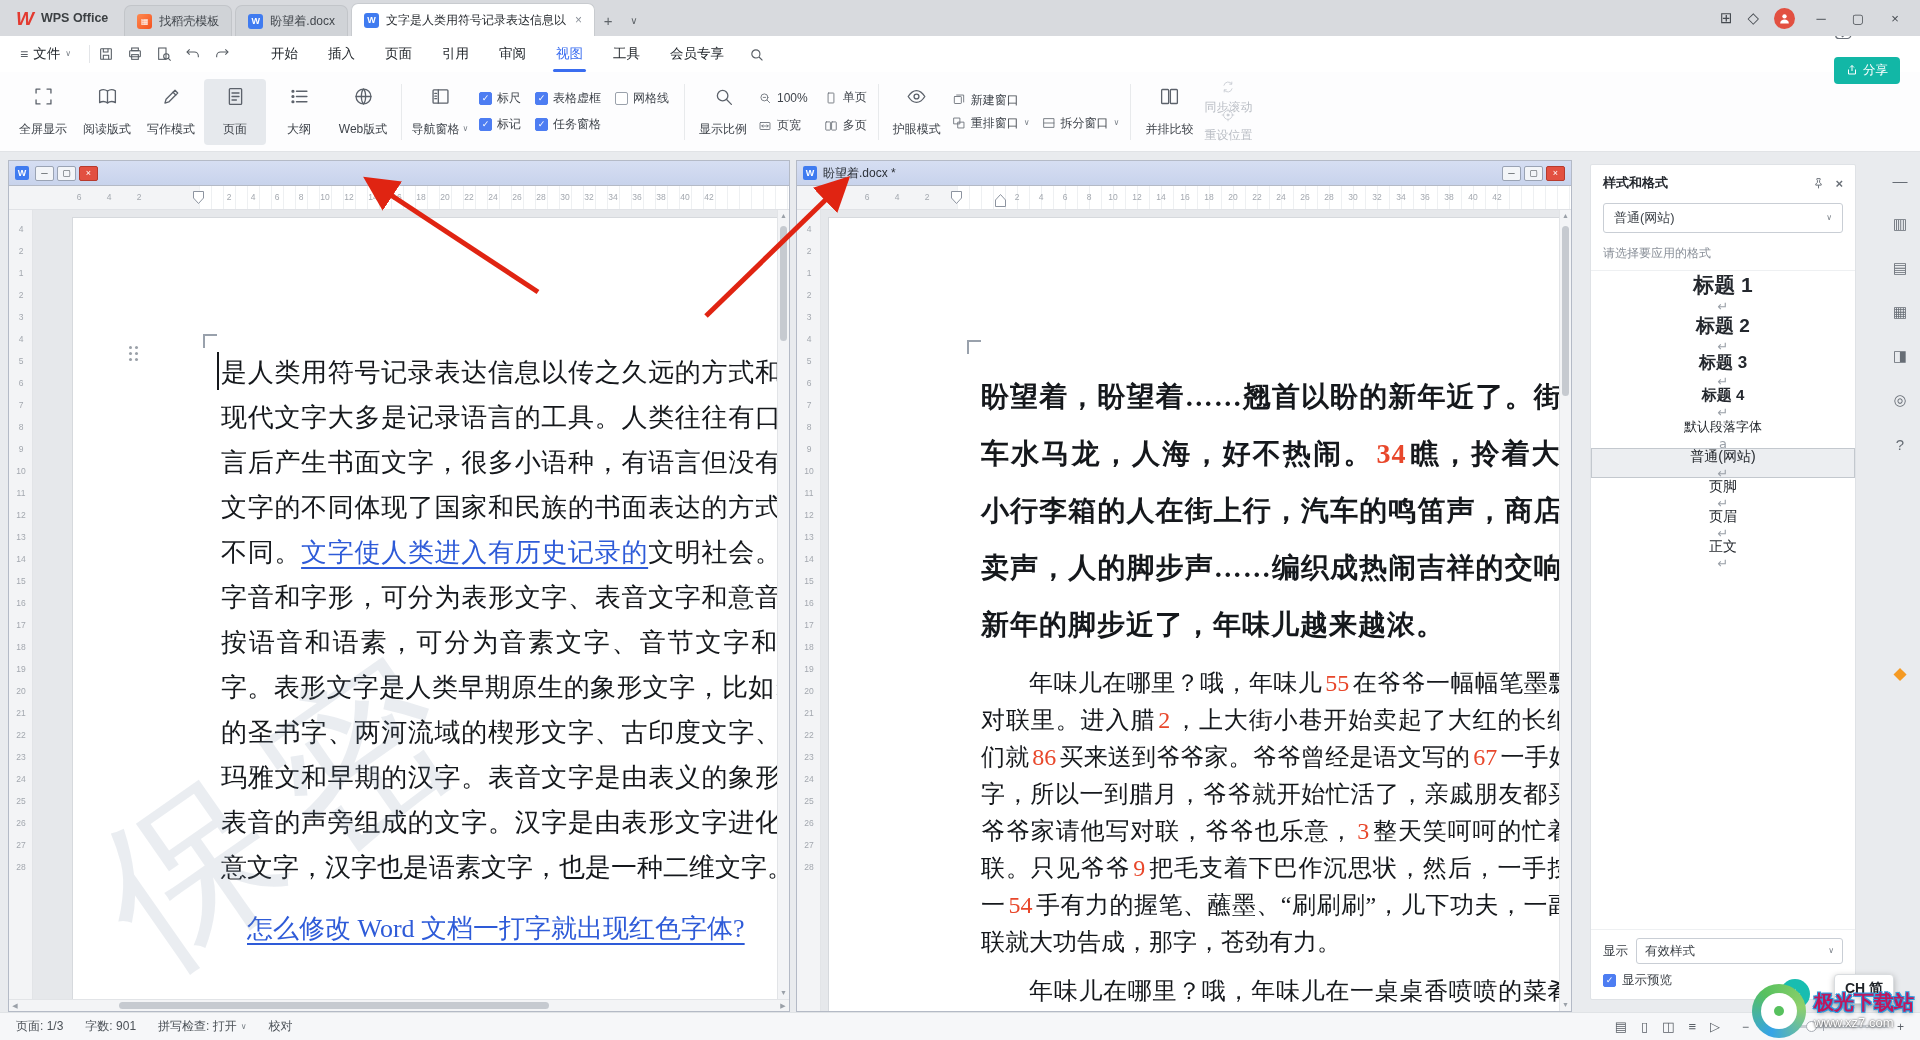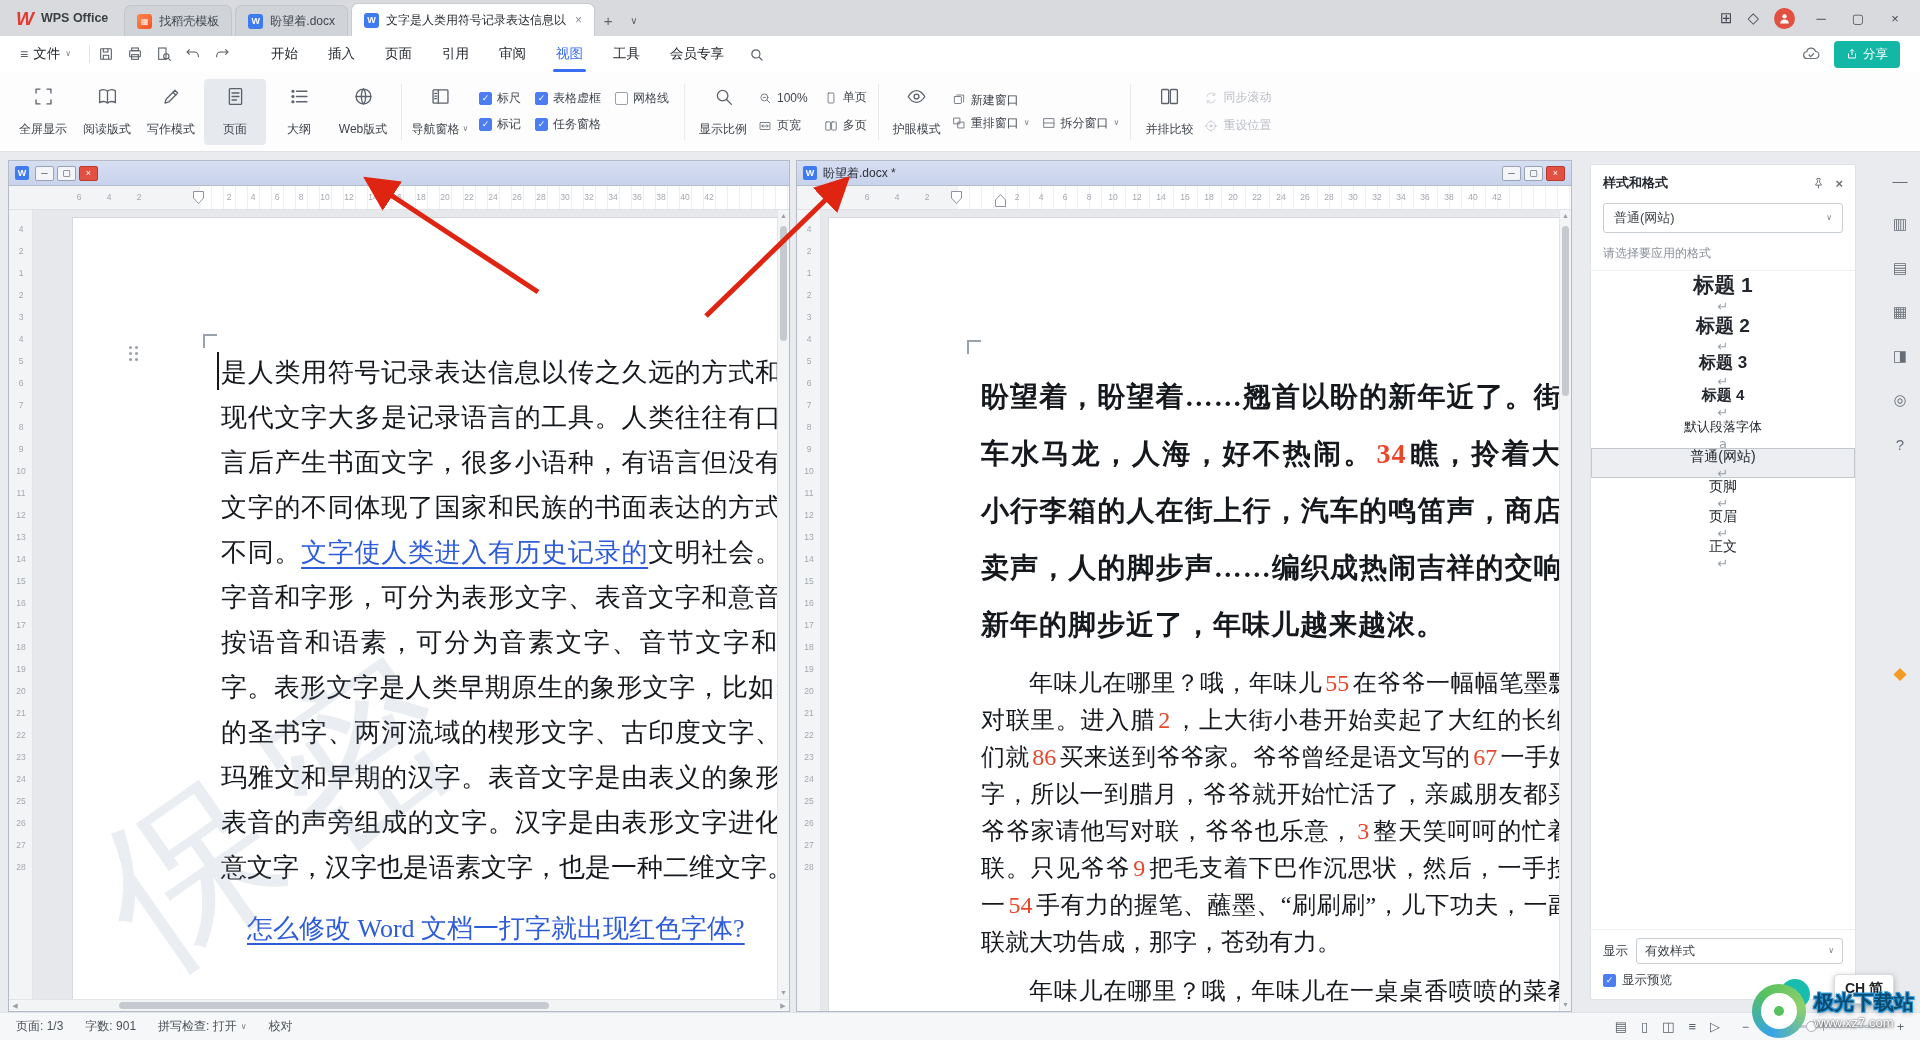--- a/index.html
+++ b/index.html
@@ -30,40 +30,40 @@
   .caret{font-size:8px;color:#7a8088;line-height:1;}
   .vdiv{width:1px;height:18px;background:#e3e5e8;margin:0 8px;}
   .qicons{display:flex;align-items:center;gap:13px;color:#565c63;}
   .qicons svg{width:16px;height:16px;}
   .menu-items{display:flex;align-items:stretch;height:36px;margin-left:26px;}
   .menu-item{padding:0 15px;font-size:13.5px;color:#24292e;display:flex;align-items:center;position:relative;}
   .menu-item.active{color:#3a6df0;}
   .menu-item.active::after{content:"";position:absolute;left:12px;right:12px;bottom:0;height:3px;background:#3a6df0;border-radius:2px;}
   .search{margin-left:10px;color:#565c63;}
   .search svg{width:15px;height:15px;}
-  .mright{margin-left:auto;display:flex;align-items:center;gap:14px;padding-right:10px;}
+  .mright{margin-left:auto;display:flex;gap:14px;padding-right:10px;flex-direction:column;}
   .cloudic{color:#6a7078;}
   .share-btn{background:#12b7a6;color:#fff;border:none;border-radius:4px;font-size:12.5px;padding:5px 12px;display:flex;align-items:center;gap:5px;}
   
   .ribbon{height:80px;background:#fdfdfe;border-bottom:1px solid #e1e3e6;display:flex;align-items:center;padding:0 12px;position:relative;z-index:3;}
   .rgroup{display:flex;align-items:center;gap:2px;}
   .rbig{width:62px;height:66px;display:flex;flex-direction:column;align-items:center;justify-content:center;gap:14px;font-size:12px;color:#3f444b;border-radius:4px;text-align:center;}
   .rbig.active{background:#e6e9ed;}
   .rbig svg{width:21px;height:21px;color:#5c626b;}
   .rlabelwrap{display:flex;align-items:center;gap:3px;}
   .vsep{width:1px;height:56px;background:#e8eaec;margin:0 7px;flex:none;}
   .checks{display:grid;grid-template-rows:repeat(2,24px);grid-auto-flow:column;column-gap:14px;row-gap:2px;align-items:center;margin:0 8px;}
   .rcheck{display:flex;align-items:center;gap:5px;font-size:12px;color:#3f444b;white-space:nowrap;}
   .cbox{width:13px;height:13px;border:1px solid #9aa1ab;border-radius:2px;background:#fff;display:inline-flex;align-items:center;justify-content:center;flex:none;}
   .cbox.on{background:#4d7df2;border-color:#4d7df2;}
   .cbox.on::after{content:"✓";color:#fff;font-size:9px;line-height:1;}
   .zgrid,.stack{display:grid;grid-template-rows:repeat(2,26px);grid-auto-flow:column;column-gap:8px;row-gap:2px;align-items:center;}
   .rsmall{display:flex;align-items:center;gap:5px;font-size:12px;color:#3f444b;padding:2px 4px;border-radius:3px;white-space:nowrap;}
   .rsmall svg{width:14px;height:14px;color:#6a7078;}
-  .rsmall.dis{color:#b9bdc4;}
+  .rsmall.dis{color:#b9bdc4;flex-direction:column;}
   .rsmall.dis svg{color:#c8ccd2;}
   .wincol{display:flex;flex-direction:column;gap:2px;justify-content:center;}
   .hrow{display:flex;gap:4px;}
   
   .main{position:absolute;top:152px;bottom:28px;left:0;right:0;background:#e9ebee;}
   .doc-window{position:absolute;top:8px;bottom:0;background:#fff;border:1px solid #b4bac6;display:flex;flex-direction:column;overflow:hidden;}
   #win-left{left:8px;width:782px;}
   #win-right{left:796px;width:776px;}
   .dw-titlebar{height:25px;flex:none;background:linear-gradient(#d6def2,#c8d3ec);display:flex;align-items:center;gap:6px;padding:0 6px;border-bottom:1px solid #b4bac6;}
   .dwicon{width:14px;height:14px;border-radius:2px;background:#3f7bf0;color:#fff;font-size:9px;font-weight:bold;display:flex;align-items:center;justify-content:center;flex:none;}
@@ -140,21 +140,21 @@
   .zthumb{position:absolute;left:48px;top:-4px;width:11px;height:11px;border-radius:50%;background:#fff;border:1px solid #a8adb5;}
   
   .arrows{position:absolute;inset:0;pointer-events:none;z-index:95;}
   .ime{position:absolute;left:1834px;top:974px;background:#fff;border:1px solid #d9dcdf;border-radius:4px;box-shadow:0 2px 6px rgba(0,0,0,.25);padding:5px 10px;font-weight:bold;font-size:14px;color:#1f2328;z-index:85;}
   .ai{position:absolute;left:1780px;top:979px;width:30px;height:30px;border-radius:50%;background:#18bdb0;color:#fff;display:flex;align-items:center;justify-content:center;font-size:14px;z-index:80;}
   .wm{position:absolute;right:6px;bottom:2px;display:flex;align-items:center;gap:8px;z-index:90;pointer-events:none;}
   .wm-logo{width:54px;height:54px;border-radius:50%;background:conic-gradient(from 200deg,#35a3e8,#57c15e,#8ed06b,#35a3e8);position:relative;}
   .wm-logo::after{content:"";position:absolute;inset:9px;background:#fff;border-radius:50%;}
   .wm-logo::before{content:"";position:absolute;left:22px;top:22px;width:10px;height:10px;background:#57c15e;border-radius:50%;z-index:1;}
   .wm-texts{display:flex;flex-direction:column;line-height:1.25;}
-  .wm-site{font-size:20px;font-weight:bold;color:#0c4a6e;text-shadow:-1px -1px 0 #2b9ce0,1px -1px 0 #2b9ce0,-1px 1px 0 #2b9ce0,1px 1px 0 #2b9ce0,0 2px 4px rgba(0,0,0,.35);}
+  .wm-site{font-size:20px;font-weight:bold;color:#be185d;text-shadow:-1px -1px 0 #2b9ce0,1px -1px 0 #2b9ce0,-1px 1px 0 #2b9ce0,1px 1px 0 #2b9ce0,0 2px 4px rgba(0,0,0,.35);}
   .wm-url{font-size:13px;color:#fff;text-shadow:0 0 2px #555,0 1px 3px rgba(0,0,0,.5);}
 </style>
 </head>
 <body>
 
 <header class="tabbar">
   <div class="logo">
     <span class="logo-w">W</span>
     <span class="logo-text">WPS Office</span>
   </div>

